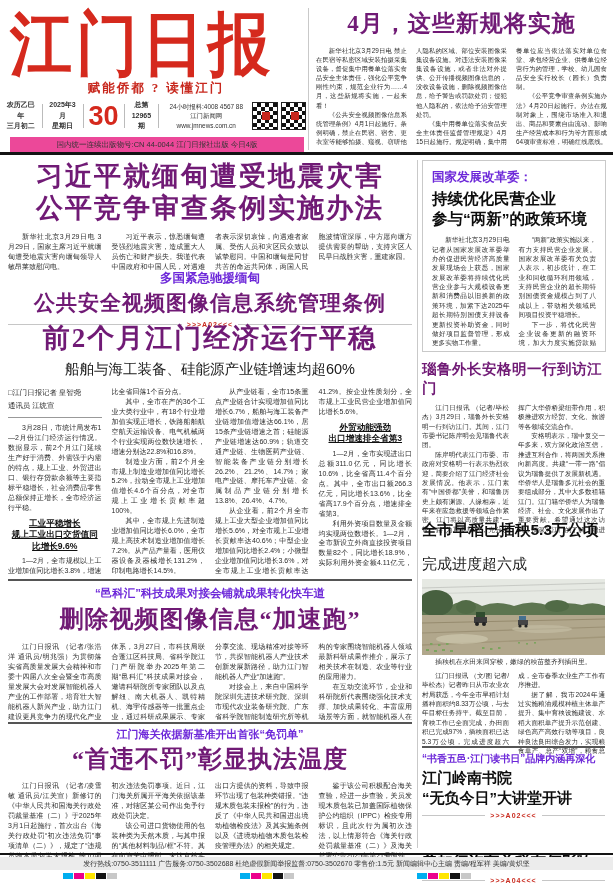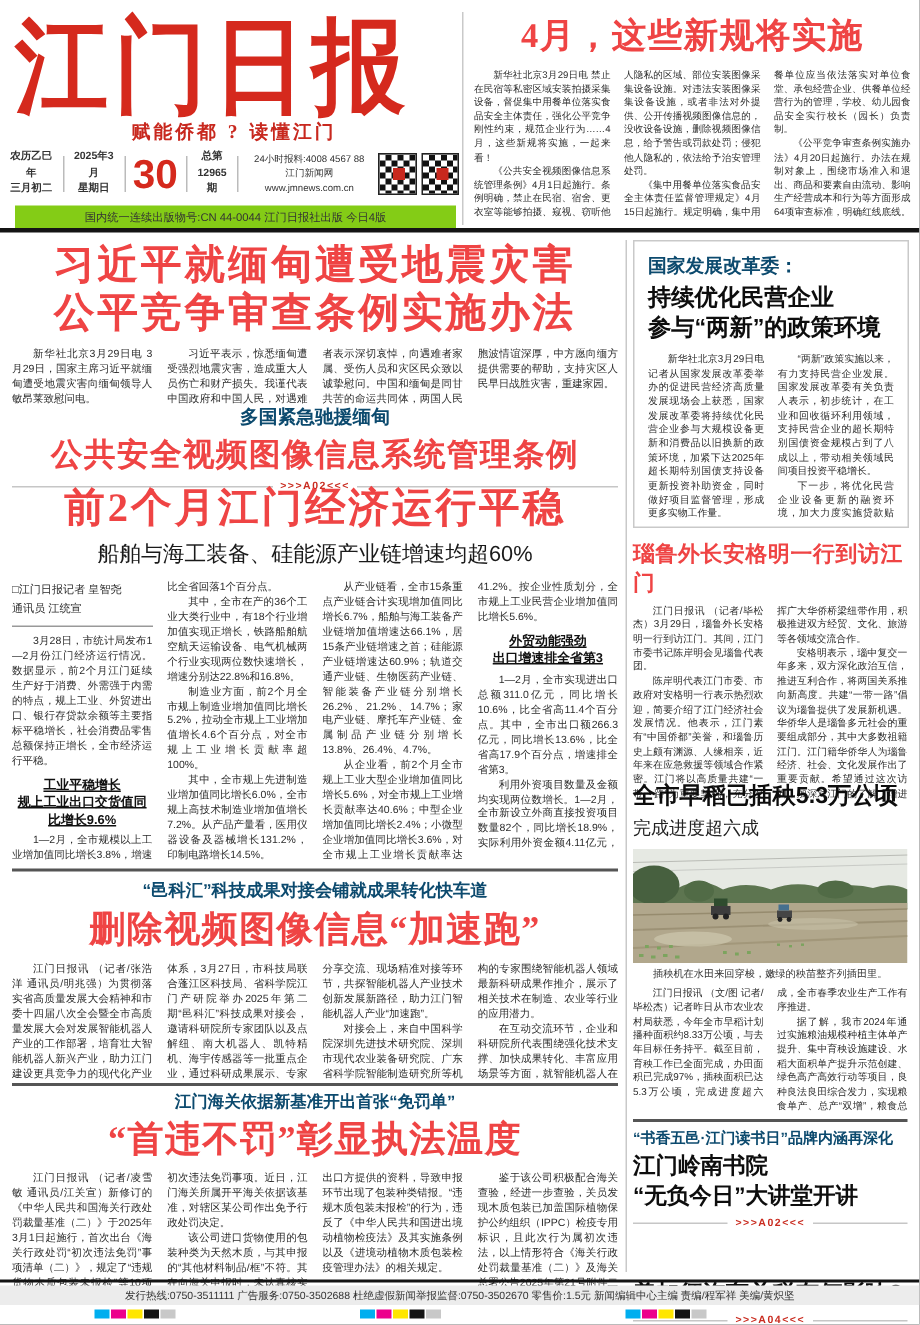--- a/index.html
+++ b/index.html
@@ -13,43 +13,43 @@
            font-family:"Liberation Serif","DejaVu Serif",serif;}
   .tag-icon{display:inline-block;color:#c8281e;font-weight:900;margin:0 6px;font-size:13px;}
   .info-row{display:flex;align-items:center;gap:5px;}
   .info-stack{display:flex;flex-direction:column;justify-content:center;text-align:center;
               font-size:7px;line-height:1.5;font-weight:bold;color:#333;white-space:nowrap;}
   .info-div{width:1px;height:24px;background:#bbb;}
   .day-num{color:#d5291d;font-size:27px;font-weight:900;line-height:1;font-family:"Liberation Sans",sans-serif;}
   .qr{width:26px;height:26px;background:
       conic-gradient(#111 25%,#fff 0 50%,#111 0 75%,#fff 0) 0 0/8px 8px;position:relative;outline:1px solid #222;}
   .qr::after{content:"";position:absolute;left:9px;top:9px;width:8px;height:8px;background:#c8281e;}
-  .pub-bar{background:#84cc16;font-size:7.5px;color:#333;display:flex;align-items:center;justify-content:center;}
-  
-  .hl-serif{font-family:"Liberation Serif","DejaVu Serif",serif;font-weight:900;color:#ef4444;}
+  .pub-bar{background:#ec4899;font-size:7.5px;color:#333;display:flex;align-items:center;justify-content:center;}
+  
+  .hl-serif{font-family:"Liberation Serif","DejaVu Serif",serif;font-weight:900;color:#701a75;}
   .center{text-align:center;}
   
   .cols{column-fill:auto;overflow:hidden;font-size:7px;line-height:1.42;color:#2c2c2c;}
   .cols p{margin:0;text-indent:2em;text-align:justify;}
   .cols h4{margin:5px 0 4px 0;font-size:8.6px;line-height:1.35;text-align:center;text-indent:0;
            white-space:pre-line;color:#111;text-decoration:underline;}
   .cols .byline{font-size:7.4px;font-weight:normal;white-space:pre-line;text-indent:0;text-align:left;
                 border-bottom:1px solid #999;padding-bottom:5px;margin-bottom:5px;line-height:1.7;}
   .c2{columns:2;column-gap:9px;}
   .c3{columns:3;column-gap:9px;}
   .c4{columns:4;column-gap:10px;}
   
   .marker{display:flex;align-items:center;}
   .marker .rl{flex:1;height:1px;background:#c6c6c6;}
   .marker .rt{color:#c92b1f;font-size:7px;font-weight:bold;padding:0 5px;letter-spacing:1px;white-space:nowrap;}
   .hrule{background:#6b6b6b;height:1px;}
   .blackbar{background:#141414;}
   .vline{background:#c9c9c9;width:1px;}
   .box{border:1px solid #c9c9c9;box-sizing:border-box;padding:8px 9px;}
-  .kicker{font-weight:bold;color:#0c4a6e;}
+  .kicker{font-weight:bold;color:#6d28d9;}
   .footer-bar{background:#ececec;display:flex;align-items:center;justify-content:center;
               font-size:7px;color:#333;}
   .cmyk{display:flex;gap:1px;}
   .cmyk span{width:10px;height:6px;display:inline-block;}
   .pre{white-space:pre-line;}
   .caption{font-size:6.8px;color:#333;text-align:center;}
 </style>
 </head>
 <body>
 
@@ -182,21 +182,21 @@
     <div class="hl-serif" style="font-size:14.5px;letter-spacing:0.5px;">瑙鲁外长安格明一行到访江门</div>
     <div class="cols c2" style="height:134px;margin-top:5px;font-size:6.6px;">
         <p>江门日报讯 （记者/毕松杰）3月29日，瑙鲁外长安格明一行到访江门。其间，江门市委书记陈岸明会见瑙鲁代表团。</p>
         <p>陈岸明代表江门市委、市政府对安格明一行表示热烈欢迎，简要介绍了江门经济社会发展情况。他表示，江门素有“中国侨都”美誉，和瑙鲁历史上颇有渊源、人缘相亲，近年来在应急救援等领域合作紧密。江门将以高质量共建“一带一路”为重要契机，充分发挥广大华侨桥梁纽带作用，积极推进双方经贸、文化、旅游等各领域交流合作。</p>
         <p>安格明表示，瑙中复交一年多来，双方深化政治互信，推进互利合作，将两国关系推向新高度。共建“一带一路”倡议为瑙鲁提供了发展新机遇。华侨华人是瑙鲁多元社会的重要组成部分，其中大多数祖籍江门。江门籍华侨华人为瑙鲁经济、社会、文化发展作出了重要贡献。希望通过这次访问，加深对江门的了解，增进友谊，密切友好交往，深化人文交流，拓展各领域合作，助推瑙中关系不断迈上新台阶，高质量共建“一带一路”。</p>
       </div>
   </div>
 
   <div class="abs" style="left:422px;top:520px;width:183px;">
     <div style="font-size:15.5px;font-weight:900;color:#0d0d0d;">全市早稻已插秧5.3万公顷</div>
-    <div style="font-size:12px;color:#222;margin-top:3px;">完成进度超六成</div>
+    <div style="font-size:15px;color:#222;margin-top:14px;">完成进度超六成</div>
     <svg class="abs" style="position:static;display:block;margin-top:5px;" width="183" height="76" viewBox="0 0 183 76">
       <rect x="0" y="0" width="183" height="36" fill="#e6e9e3"></rect>
       <path d="M0,9 L183,4" stroke="#a9aba6" stroke-width="0.5" fill="none"></path>
       <path d="M0,15 L183,10" stroke="#b4b6b1" stroke-width="0.4" fill="none"></path>
       <path d="M0,30 Q15,16 30,26 Q45,18 60,27 Q75,21 92,27 Q110,20 128,27 Q145,22 160,26 Q172,22 183,27 L183,40 L0,40 Z" fill="#5d7550"></path>
       <ellipse cx="14" cy="24" rx="17" ry="13" fill="#47603f"></ellipse>
       <ellipse cx="44" cy="28" rx="10" ry="7" fill="#516b46"></ellipse>
       <ellipse cx="135" cy="27" rx="12" ry="6" fill="#516b46"></ellipse>
       <rect x="0" y="36" width="183" height="40" fill="#b1a78c"></rect>
       <path d="M0,44 L183,40" stroke="#968b6e" stroke-width="1" fill="none"></path>

